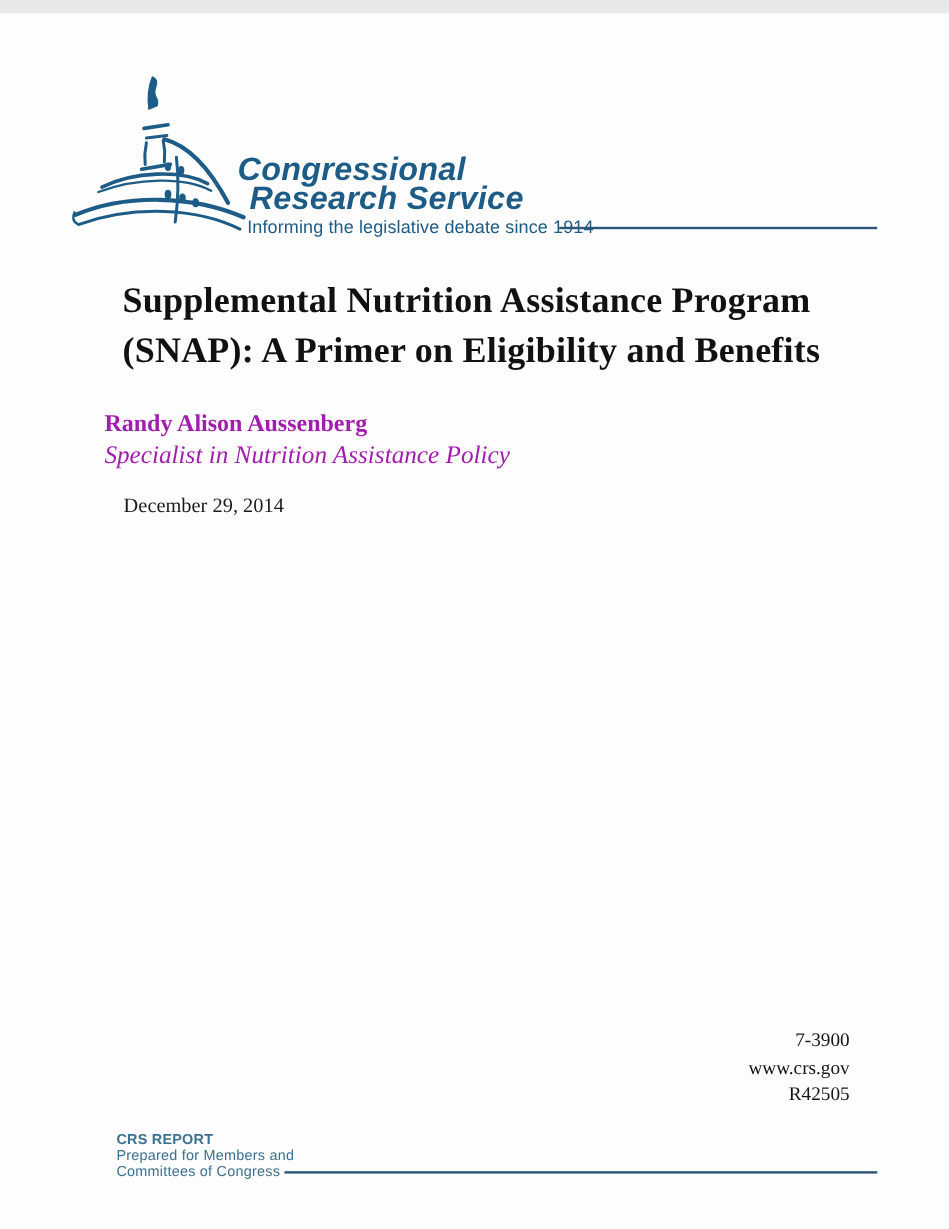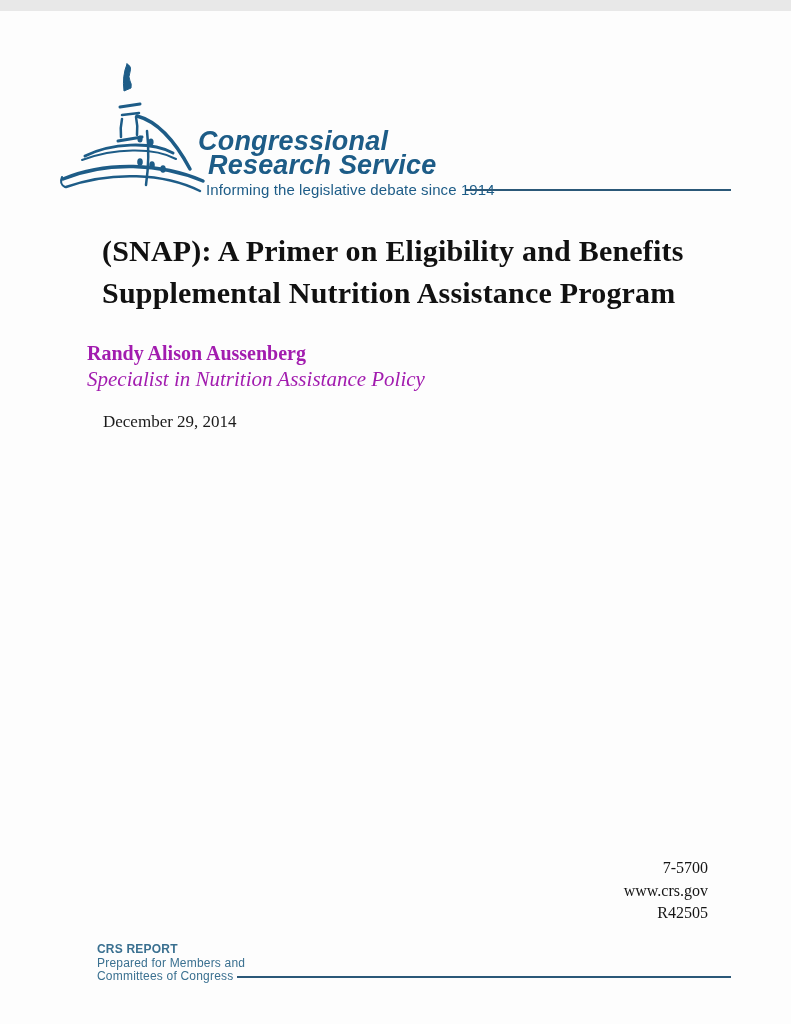--- a/index.html
+++ b/index.html
@@ -114,33 +114,33 @@
   <div class="logo-text">
     <div class="logo-org l1">Congressional</div>
     <div class="logo-org l2">Research Service</div>
     <div class="logo-tagline-row">
       <span class="logo-tagline">Informing the legislative debate since 1914</span>
     </div>
   </div>
   <div class="rule-top"></div>
 
   <h1 class="title">
+    <div>Supplemental Nutrition Assistance Program</div>
     <div>(SNAP): A Primer on Eligibility and Benefits</div>
-    <div>Supplemental Nutrition Assistance Program</div>
   </h1>
 
   <div class="author">
     <div class="author-name">Randy Alison Aussenberg</div>
     <div class="author-role">Specialist in Nutrition Assistance Policy</div>
   </div>
 
   <div class="date">December 29, 2014</div>
 
   <div class="footer-right">
-    <div>7-5700</div>
+    <div>7-3900</div>
     <div>www.crs.gov</div>
     <div>R42505</div>
   </div>
 
   <div class="footer-left">
     <div class="label">CRS REPORT</div>
     <div>Prepared for Members and</div>
     <div>Committees of Congress</div>
   </div>
   <div class="rule-bottom"></div>

